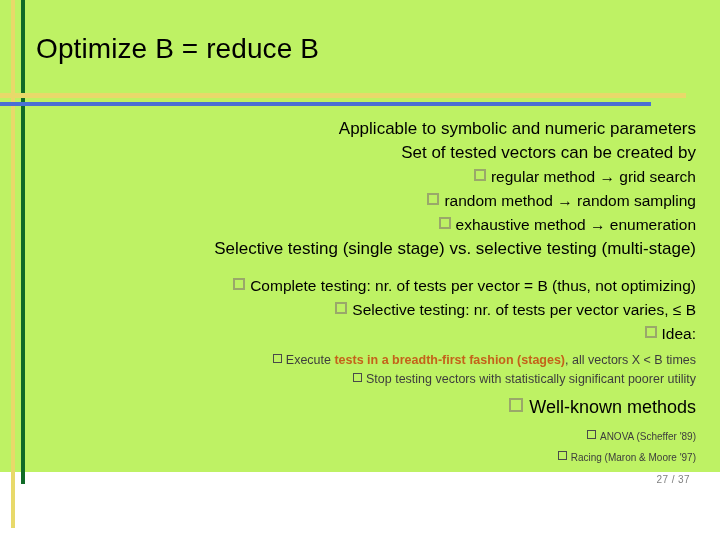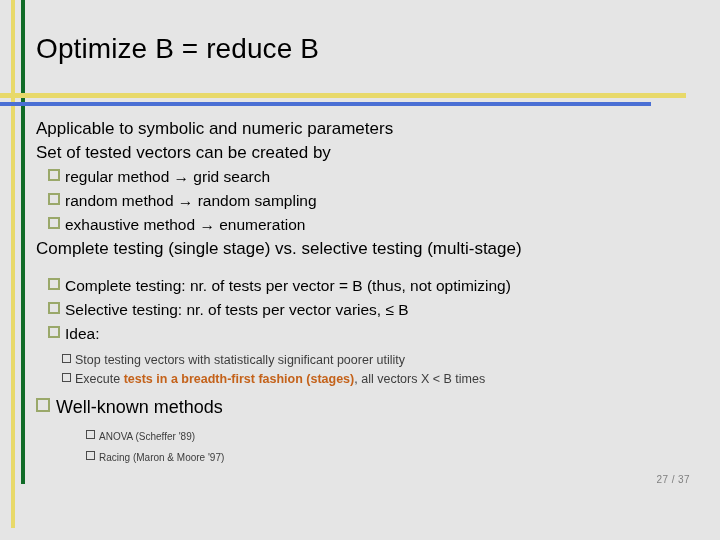--- a/index.html
+++ b/index.html
@@ -10,22 +10,23 @@
   body {
     width: 720px;
     height: 540px;
     overflow: hidden;
     font-family: "Liberation Sans", sans-serif;
     color: #000000;
   }
   #slide {
     position: relative;
     width: 720px;
-    height: 540px;
-    background: #e5e5e5;
+    height: 472px;
+    background: #bef264;
+    text-align: right;
   }
 
   
   .v-rule-yellow {
     position: absolute;
     left: 11px;
     top: 0px;
     width: 4px;
     height: 528px;
     background: #e8d96a;
@@ -177,32 +178,32 @@
 
   <div class="body-area">
 
     <div class="line"><span>Applicable to symbolic and numeric parameters</span></div>
     <div class="line"><span>Set of tested vectors can be created by</span></div>
 
     <div class="lvl2"><span class="sq"></span><span>regular method → grid search</span></div>
     <div class="lvl2"><span class="sq"></span><span>random method → random sampling</span></div>
     <div class="lvl2"><span class="sq"></span><span>exhaustive method → enumeration</span></div>
 
-    <div class="line"><span>Complete testing (single stage) vs. selective testing (multi-stage)</span></div>
+    <div class="line"><span>Selective testing (single stage) vs. selective testing (multi-stage)</span></div>
 
     <div class="gap-sm"></div>
 
     <div class="lvl2"><span class="sq"></span><span>Complete testing: nr. of tests per vector = B (thus, not optimizing)</span></div>
     <div class="lvl2"><span class="sq"></span><span>Selective testing: nr. of tests per vector varies, ≤ B</span></div>
     <div class="lvl2"><span class="sq"></span><span>Idea:</span></div>
 
     <div class="gap-xs"></div>
 
+    <div class="lvl3"><span class="sq-sm"></span><span>Execute </span><span class="accent-bold">tests in a breadth-first fashion (stages)</span><span>, all vectors X &lt; B times</span></div>
     <div class="lvl3"><span class="sq-sm"></span><span>Stop testing vectors with statistically significant poorer utility</span></div>
-    <div class="lvl3"><span class="sq-sm"></span><span>Execute </span><span class="accent-bold">tests in a breadth-first fashion (stages)</span><span>, all vectors X &lt; B times</span></div>
 
     <div class="gap-xs"></div>
 
     <div class="big-bullet-line"><span class="sq-lg"></span><span>Well-known methods</span></div>
 
     <div class="gap-xs"></div>
 
     <div class="lvl4"><span class="sq-sm"></span><span>ANOVA (Scheffer '89)</span></div>
     <div class="lvl4"><span class="sq-sm"></span><span>Racing (Maron &amp; Moore '97)</span></div>
 

